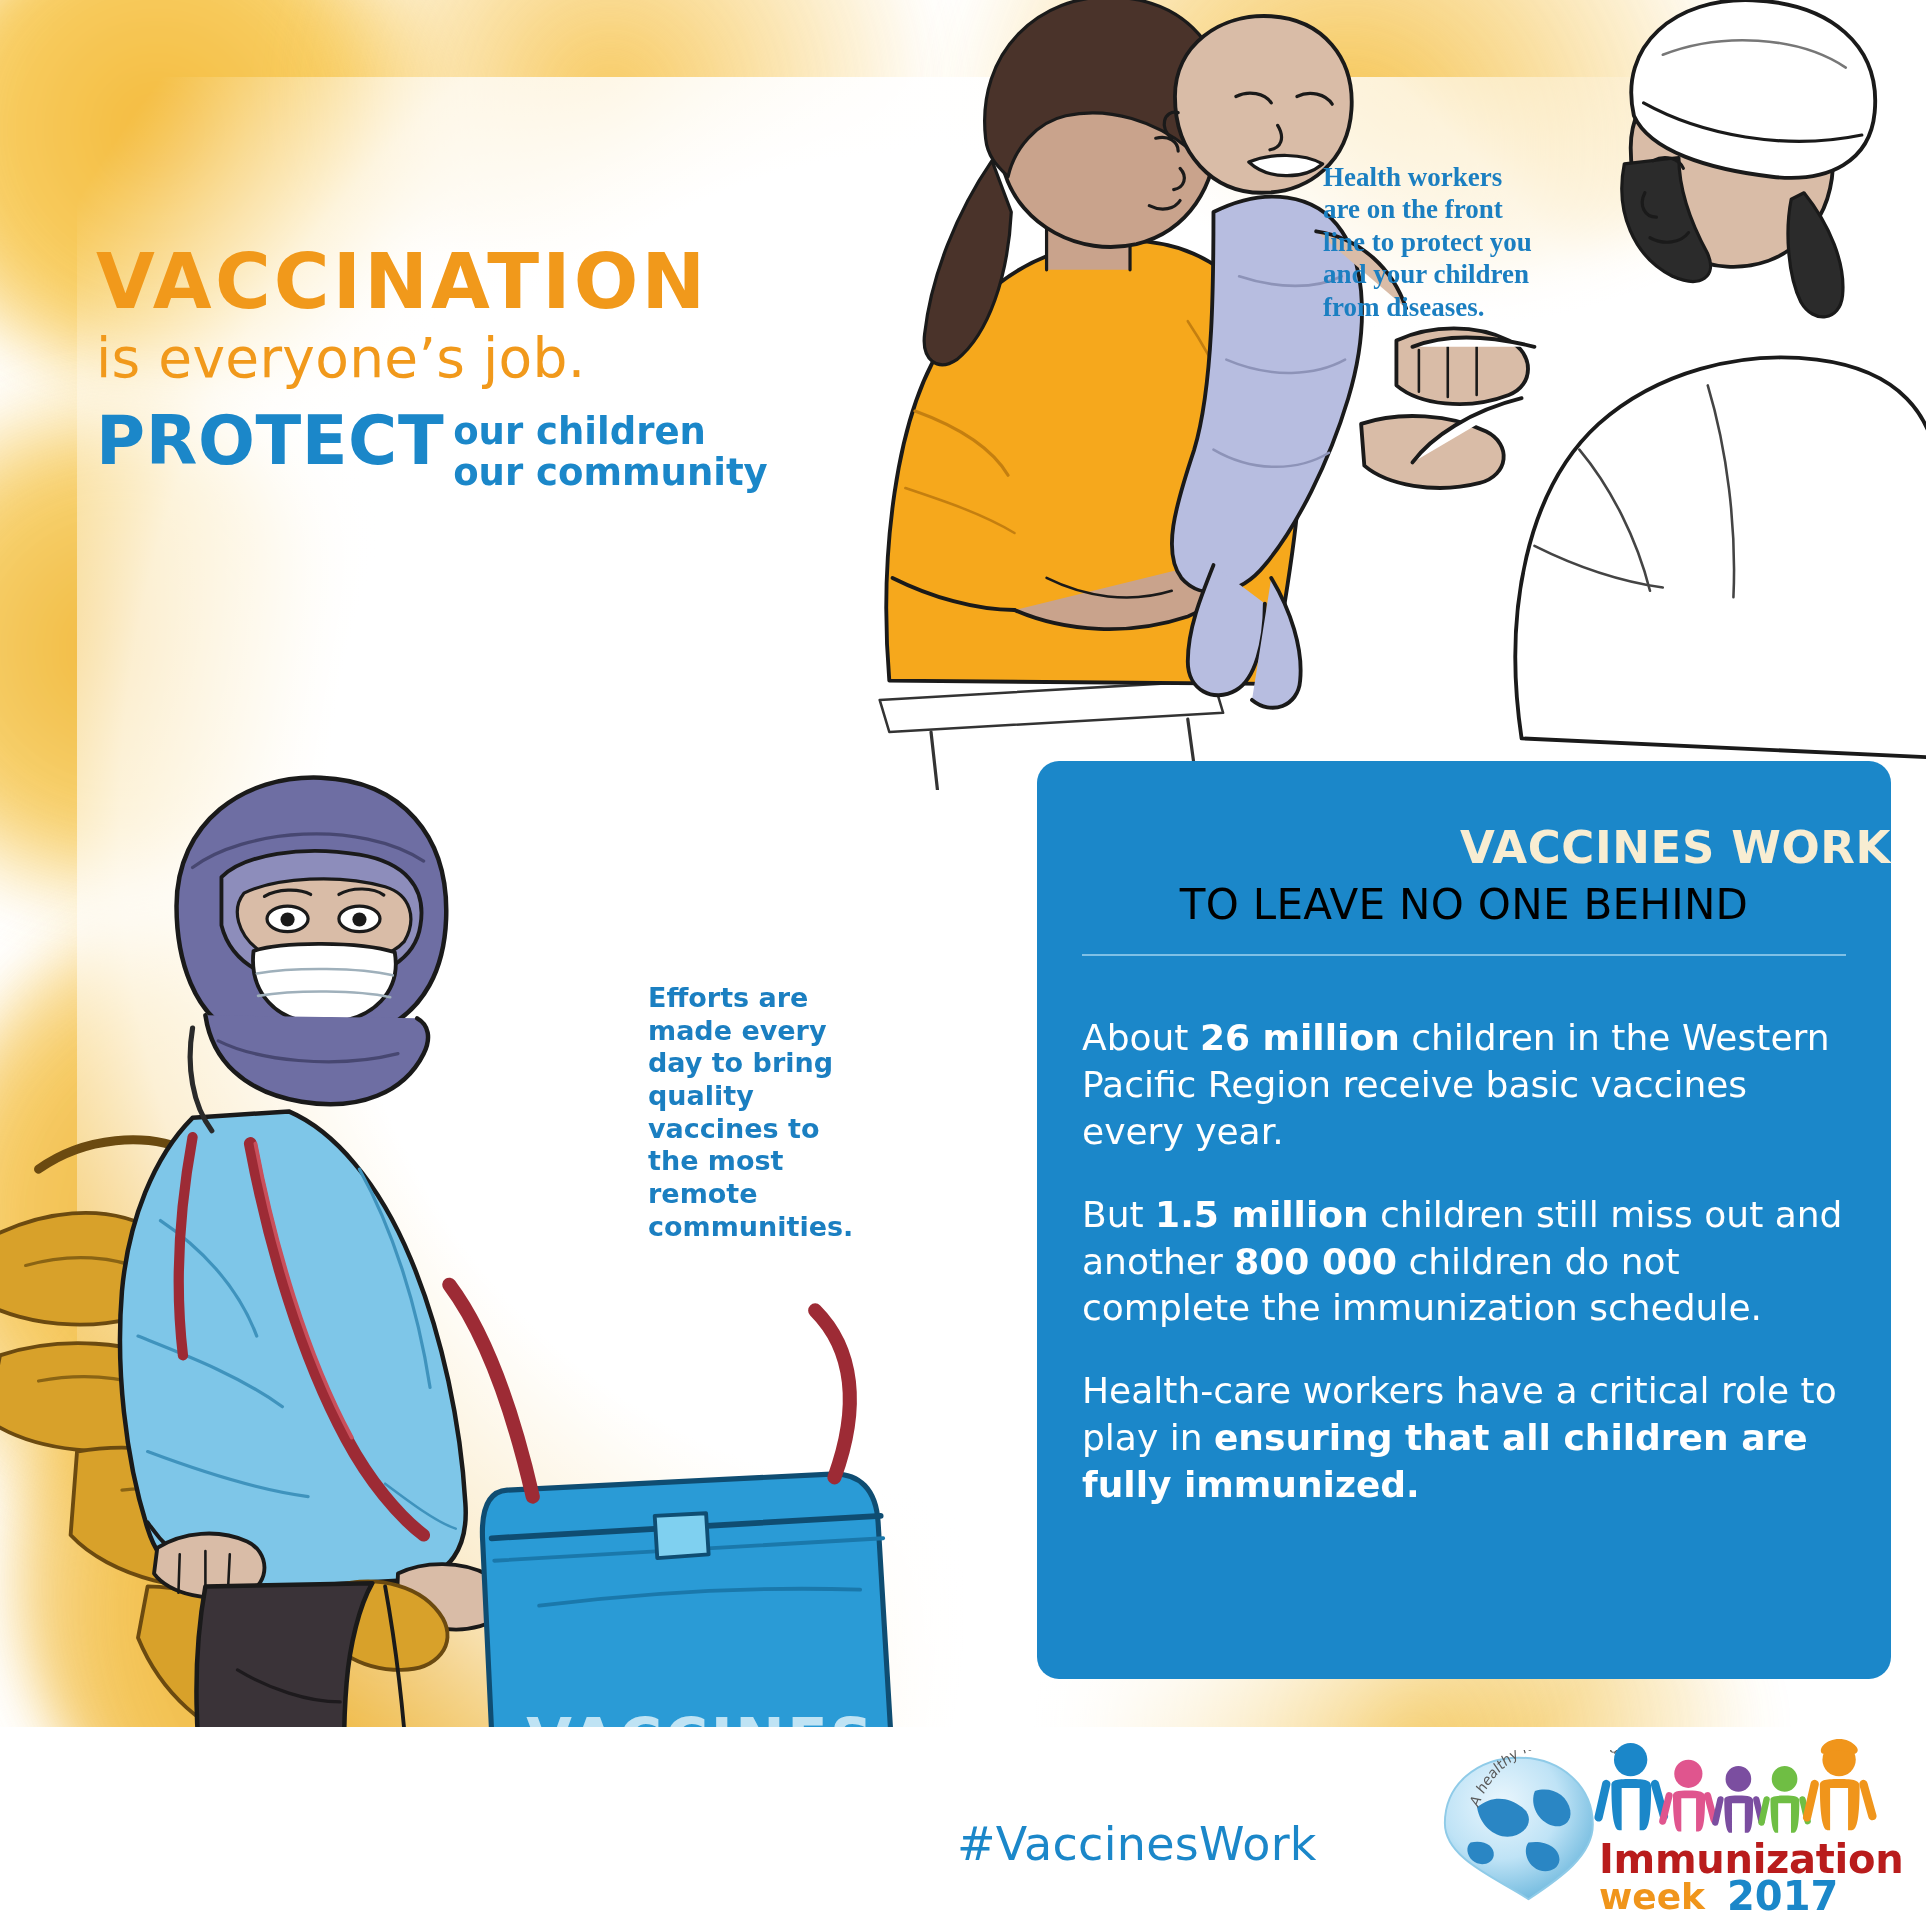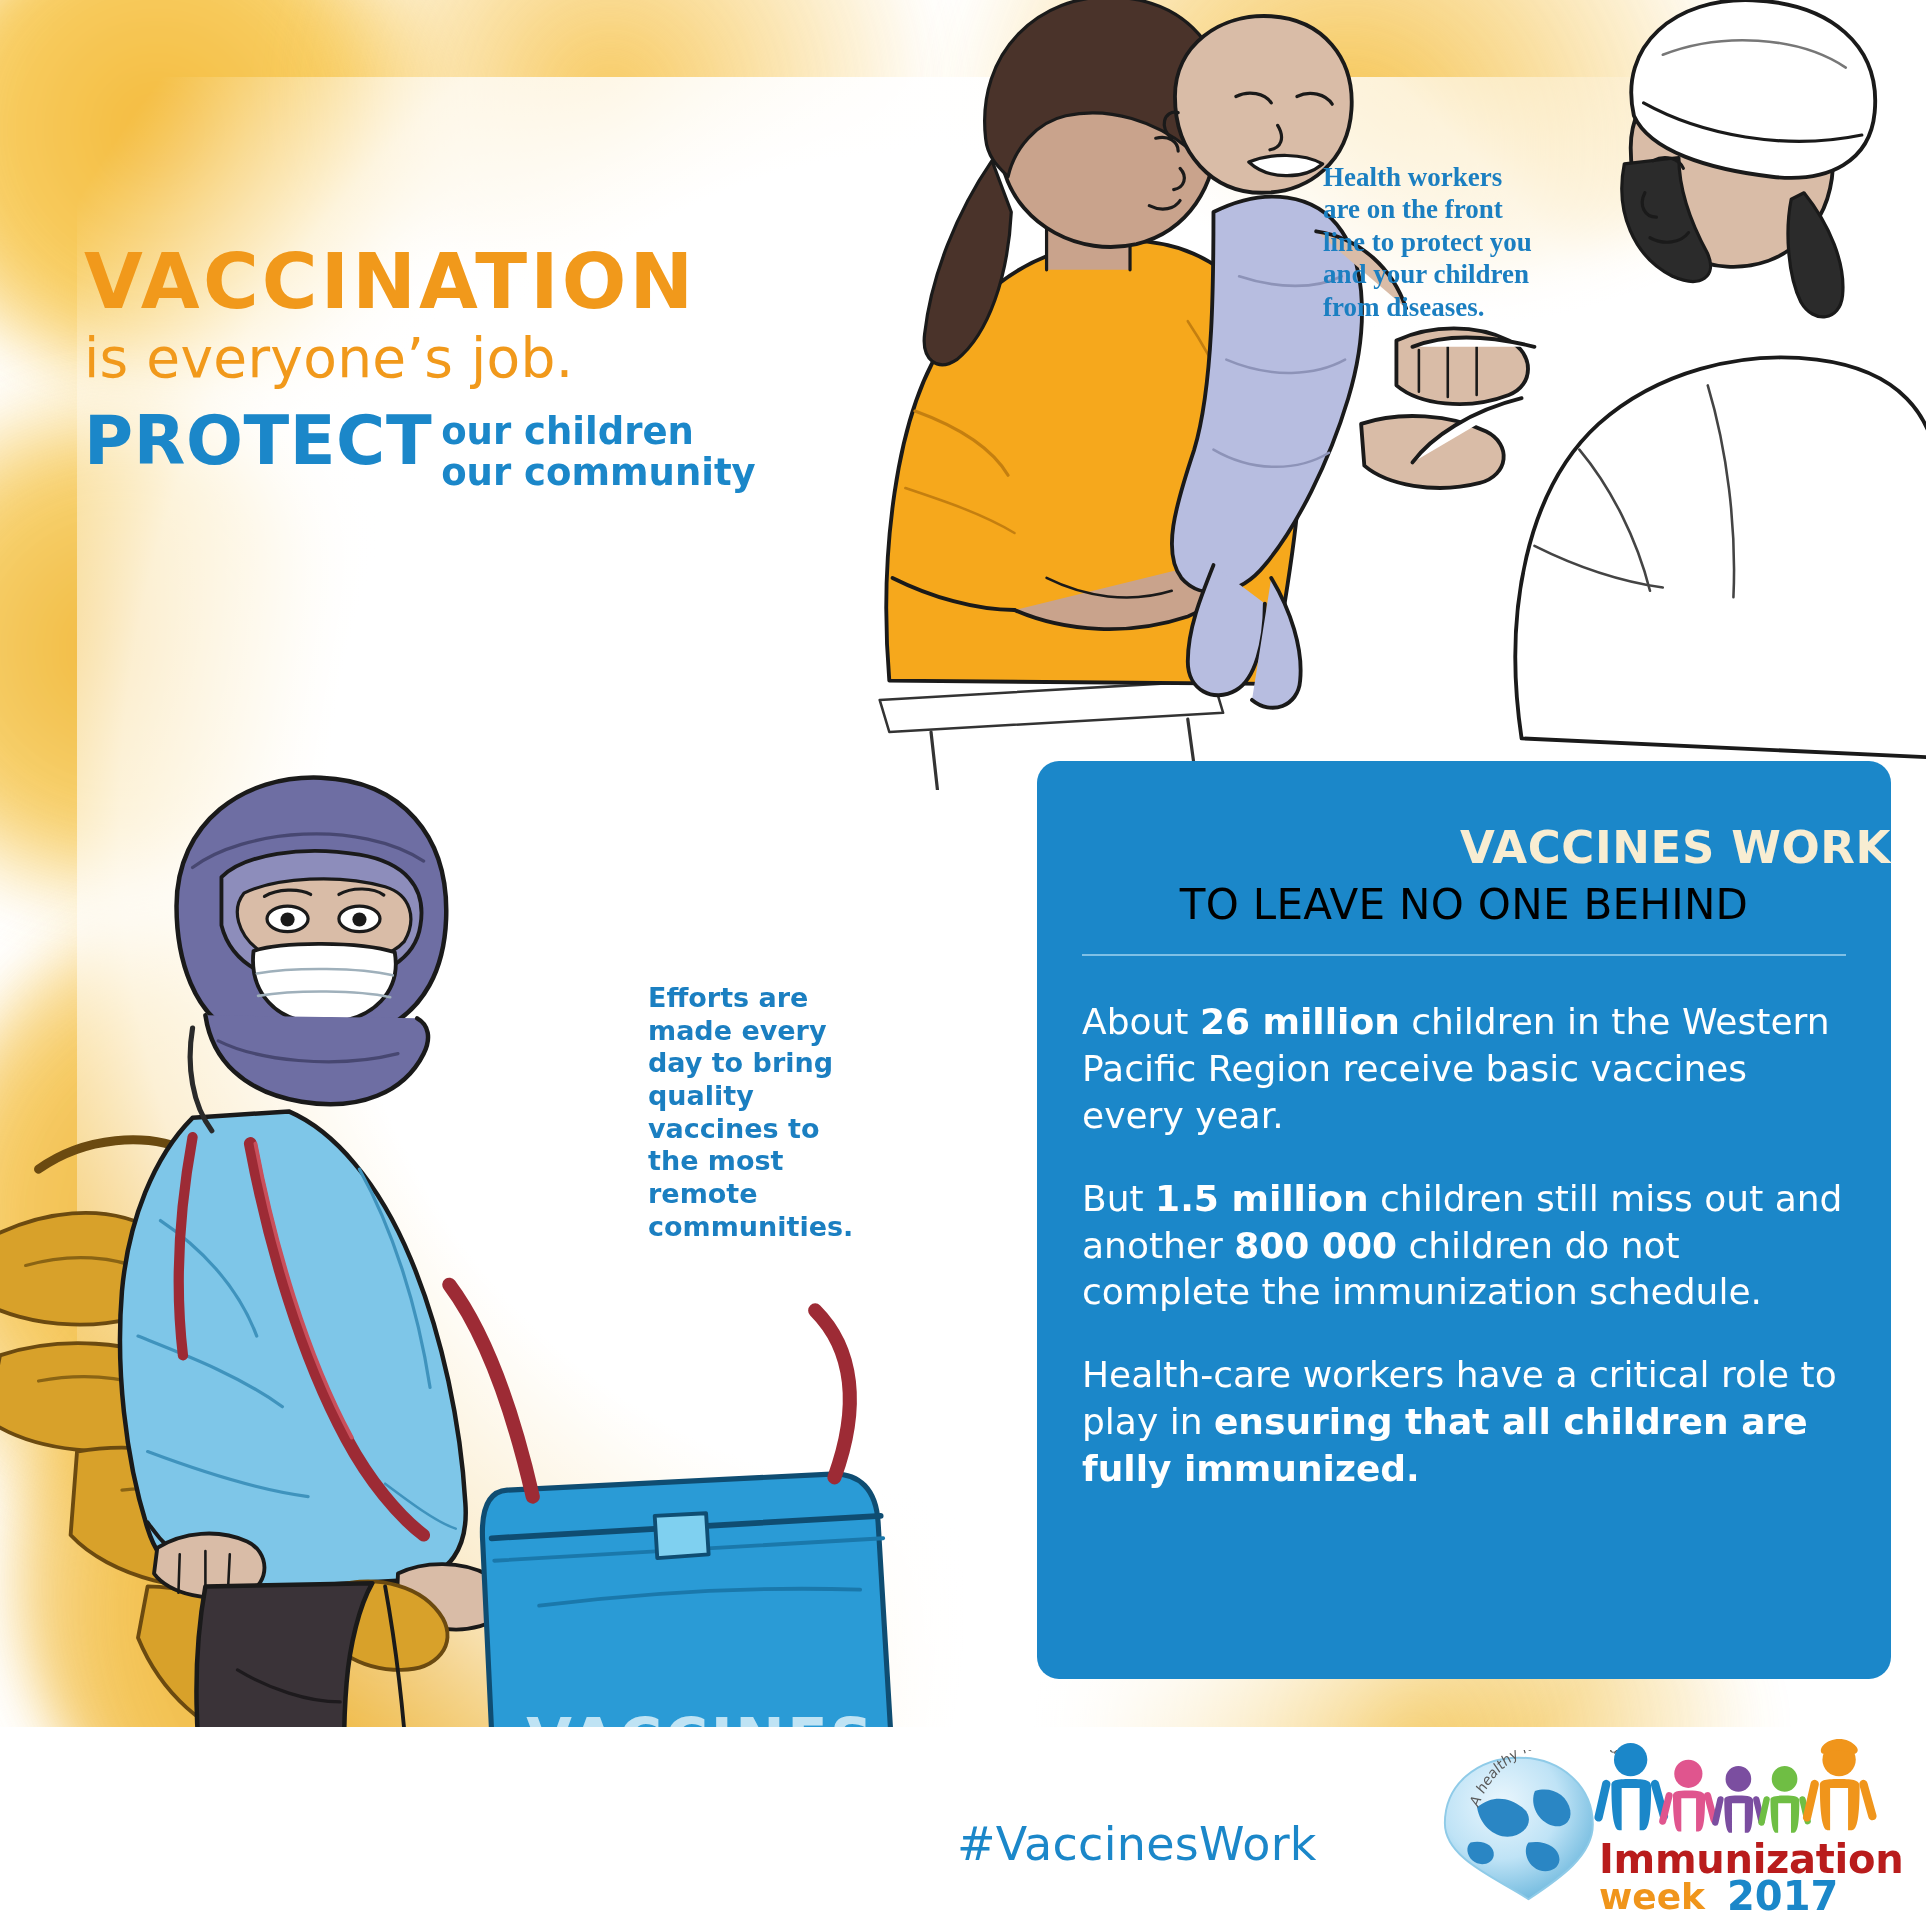--- a/index.html
+++ b/index.html
@@ -24,21 +24,21 @@
   .b4{left:193px;top:-141px;width:835px;height:398px;background:radial-gradient(circle at 50% 60%, #f6c043 0%, rgba(252,232,178,0) 70%);}
   .b5{left:867px;top:-167px;width:963px;height:449px;background:radial-gradient(circle at 50% 70%, #f3b524 0%, rgba(252,232,178,0) 72%);}
   .b6{left:13px;top:1188px;width:963px;height:770px;background:radial-gradient(circle at 40% 55%, #e9a312 0%, #f2bb3c 40%, rgba(250,225,160,0) 75%);}
   .b7{left:963px;top:1605px;width:899px;height:334px;background:radial-gradient(circle at 50% 40%, #f0b526 0%, rgba(252,232,178,0) 72%);}
   .white-center{
     position:absolute;left:77px;top:77px;width:1772px;height:1772px;
     background:radial-gradient(ellipse at 48% 42%, #ffffff 0%, #ffffff 46%, rgba(255,255,255,.75) 62%, rgba(255,255,255,0) 78%);
   }
 
   
-  .headline{position:absolute;left:84px;top:244px;width:758px;}
+  .headline{position:absolute;left:96px;top:244px;width:758px;}
   .hl-1{
     font-size:76px;font-weight:700;letter-spacing:3.2px;color:#f1991b;line-height:1;
     font-family:"DejaVu Sans", sans-serif;
   }
   .hl-2{
     font-size:55px;font-weight:400;color:#f1991b;line-height:1.18;margin-top:6.4px;
     font-family:"DejaVu Sans", sans-serif;letter-spacing:0.3px;
   }
   .hl-3{margin-top:16.7px;display:flex;align-items:flex-start;}
   .hl-protect{
@@ -69,21 +69,21 @@
   }
   .panel-title{
     text-align:right;color:#f8edd2;font-weight:700;font-size:45px;letter-spacing:0.6px;
     margin-top:60px;font-family:"DejaVu Sans", sans-serif;
   }
   .panel-sub{
     text-align:center;color:#000000;font-weight:400;font-size:42px;margin-top:6.4px;
     font-family:"DejaVu Sans", sans-serif;letter-spacing:0.3px;
   }
   .panel-rule{height:2.6px;background:#7fc0e6;margin:24.4px 45px 0 45px;}
-  .panel-body{padding:7px 45px 0 45px;color:#ffffff;}
+  .panel-body{padding:23px 45px 0 45px;color:#ffffff;}
   .para{font-size:36px;line-height:1.3;margin-bottom:29.5px;font-family:"DejaVu Sans", sans-serif;font-weight:400;}
   .para b{font-weight:700;}
 
   
   .illus-moto{position:absolute;left:0;top:758px;width:1027px;height:1169px;overflow:hidden;}
 
   .callout-moto{
     position:absolute;left:648px;top:982px;width:231px;
     font-size:27px;line-height:1.21;font-weight:700;color:#1b7fc1;
     font-family:"DejaVu Sans", sans-serif;

